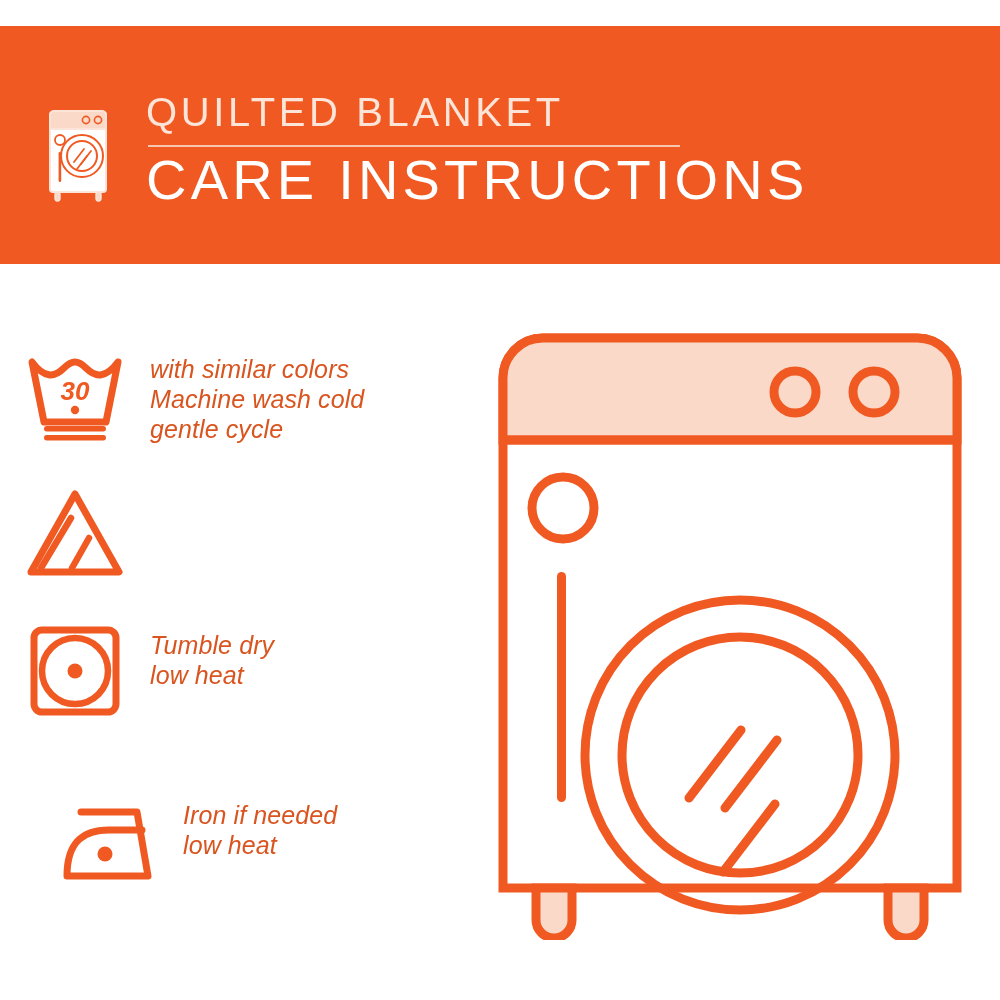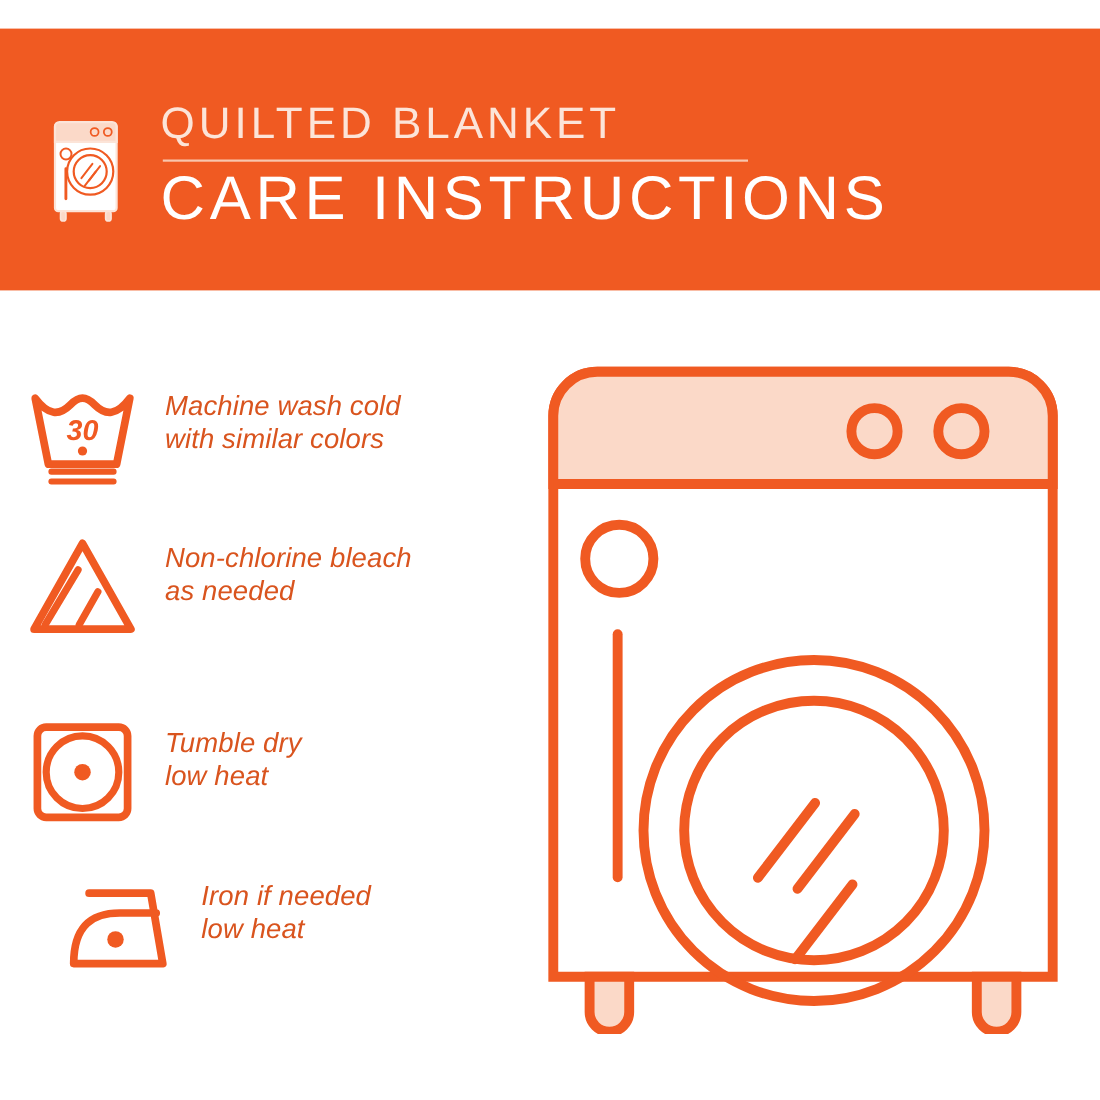--- a/index.html
+++ b/index.html
@@ -53,21 +53,21 @@
     position: absolute; left: 0; top: 238px;
     width: 500px; height: 908px; font-style: italic;
   }
   .care-row {
     position: absolute; left: 0;
     width: 500px;
     display: flex; align-items: flex-start;
   }
   .care-row-0 { top: 104px; }
   .care-row-1 { top: 242px; }
-  .care-row-2 { top: 411px; }
+  .care-row-2 { top: 380px; }
   .care-row-3 { top: 550px; padding-left: 33px; }
 
   .care-icon {
     width: 150px; min-width: 150px;
     display: flex; justify-content: center; align-items: flex-start;
     padding-top: 2px;
   }
   .care-text {
     color: #D9541E;
     font-size: 25px;
@@ -127,36 +127,33 @@
       <div class="care-icon">
         <svg viewBox="0 0 110 100" width="110" height="100" aria-hidden="true">
           <path d="M12 18 L24 78 L86 78 L98 18 C86 34 76 34 66 24 C58 16 52 16 44 24 C34 34 24 34 12 18 Z" fill="none" stroke="#F05A22" stroke-width="7" stroke-linejoin="round" stroke-linecap="round"></path>
           <text x="55" y="56" font-family="'Liberation Sans', sans-serif" font-size="26" font-weight="bold" fill="#F05A22" text-anchor="middle">30</text>
           <circle cx="55" cy="66" r="4.2" fill="#F05A22"></circle>
           <rect x="24" y="82" width="62" height="5.5" rx="2.7" fill="#F05A22"></rect>
           <rect x="24" y="91" width="62" height="5.5" rx="2.7" fill="#F05A22"></rect>
         </svg>
       </div>
       <div class="care-text">
+        <span class="ln">with similar colors</span>
         <span class="ln">Machine wash cold</span>
-        <span class="ln">with similar colors</span>
+        <span class="ln">gentle cycle</span>
       </div>
     </div>
 
     <div class="care-row care-row-1">
       <div class="care-icon">
         <svg viewBox="0 0 110 100" width="110" height="100" aria-hidden="true">
           <path d="M55 12 L99 90 L11 90 Z" fill="none" stroke="#F05A22" stroke-width="7" stroke-linejoin="round"></path>
           <line x1="51" y1="36" x2="21" y2="86" stroke="#F05A22" stroke-width="6.5" stroke-linecap="round"></line>
           <line x1="69" y1="56" x2="52" y2="86" stroke="#F05A22" stroke-width="6.5" stroke-linecap="round"></line>
         </svg>
-      </div>
-      <div class="care-text">
-        <span class="ln">Non-chlorine bleach</span>
-        <span class="ln">as needed</span>
       </div>
     </div>
 
     <div class="care-row care-row-2">
       <div class="care-icon">
         <svg viewBox="0 0 110 100" width="110" height="100" aria-hidden="true">
           <rect x="14" y="10" width="82" height="82" rx="8" fill="none" stroke="#F05A22" stroke-width="7"></rect>
           <circle cx="55" cy="51" r="33" fill="none" stroke="#F05A22" stroke-width="6.5"></circle>
           <circle cx="55" cy="51" r="7.5" fill="#F05A22"></circle>
         </svg>

